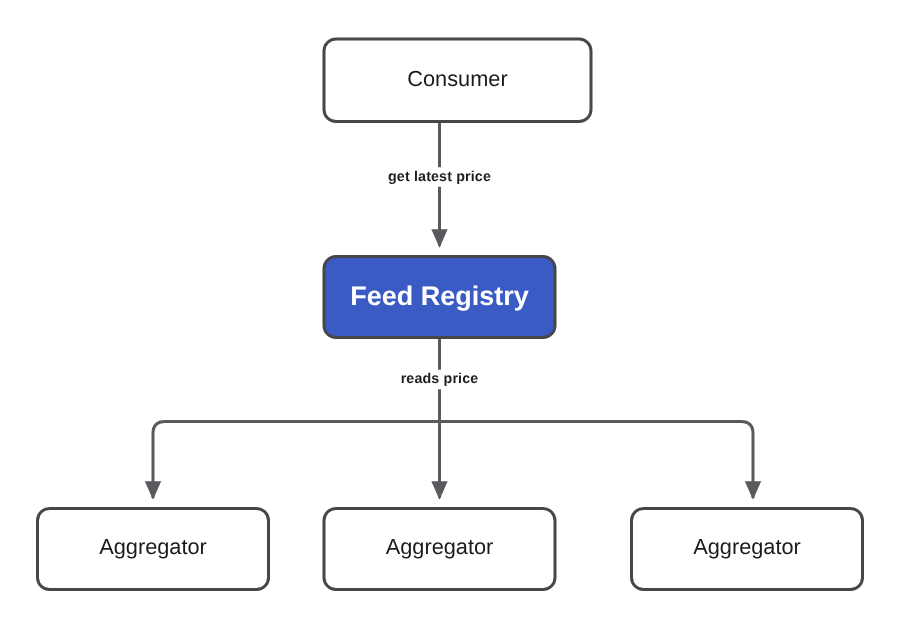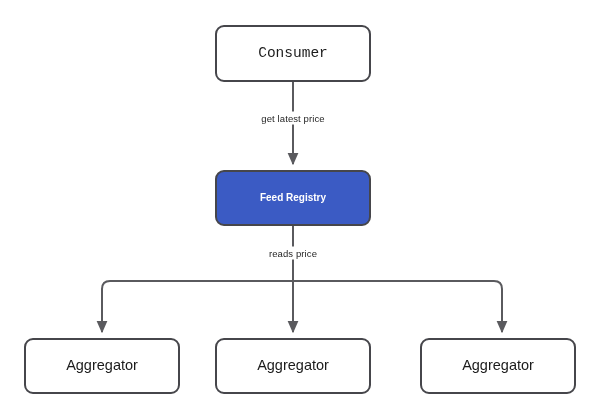--- a/index.html
+++ b/index.html
@@ -34,34 +34,34 @@
   }
   .node-plain {
     background: #ffffff;
     color: #1b1b1b;
     font-size: 14.5px;
     font-weight: 400;
   }
   .node-accent {
     background: #3b5bc4;
     color: #ffffff;
-    font-size: 10px;
+    font-size: 18px;
     font-weight: bold;
     text-align: right;
   }
   .node-label {
     display: block;
     line-height: 1.2;
     padding: 0 6px;
   }
   .edge-label {
     position: absolute;
     font-family: "Liberation Sans", sans-serif;
     font-size: 9.5px;
-    font-weight: normal;
+    font-weight: bold;
     color: #1f1f1f;
     background: #ffffff;
     white-space: nowrap;
     padding: 1px 3px;
     transform: translate(-50%, -50%);
     letter-spacing: 0.1px;
   }
 </style>
 </head>
 <body>
@@ -79,21 +79,21 @@
 
     <path d="M 293 226 L 293 281" fill="none" stroke="#5a5a5e" stroke-width="2"></path>
 
     <path d="M 293 281 L 110 281 Q 102 281 102 289 L 102 332" fill="none" stroke="#5a5a5e" stroke-width="2" stroke-linejoin="round" marker-end="url(#arrow)"></path>
 
     <path d="M 293 281 L 293 332" fill="none" stroke="#5a5a5e" stroke-width="2" marker-end="url(#arrow)"></path>
 
     <path d="M 293 281 L 494 281 Q 502 281 502 289 L 502 332" fill="none" stroke="#5a5a5e" stroke-width="2" stroke-linejoin="round" marker-end="url(#arrow)"></path>
   </svg>
 
-  <div class="node node-plain" style="left:215px; top:25px; width:156px; height:57px;font-family:Liberation Mono, monospace;">
+  <div class="node node-plain" style="left:215px; top:25px; width:180px; height:57px;">
     <span class="node-label">Consumer</span>
   </div>
 
   <div class="node node-accent" style="left:215px; top:170px; width:156px; height:56px;">
     <span class="node-label">Feed Registry</span>
   </div>
 
   <div class="node node-plain" style="left:24px; top:338px; width:156px; height:56px;">
     <span class="node-label">Aggregator</span>
   </div>

